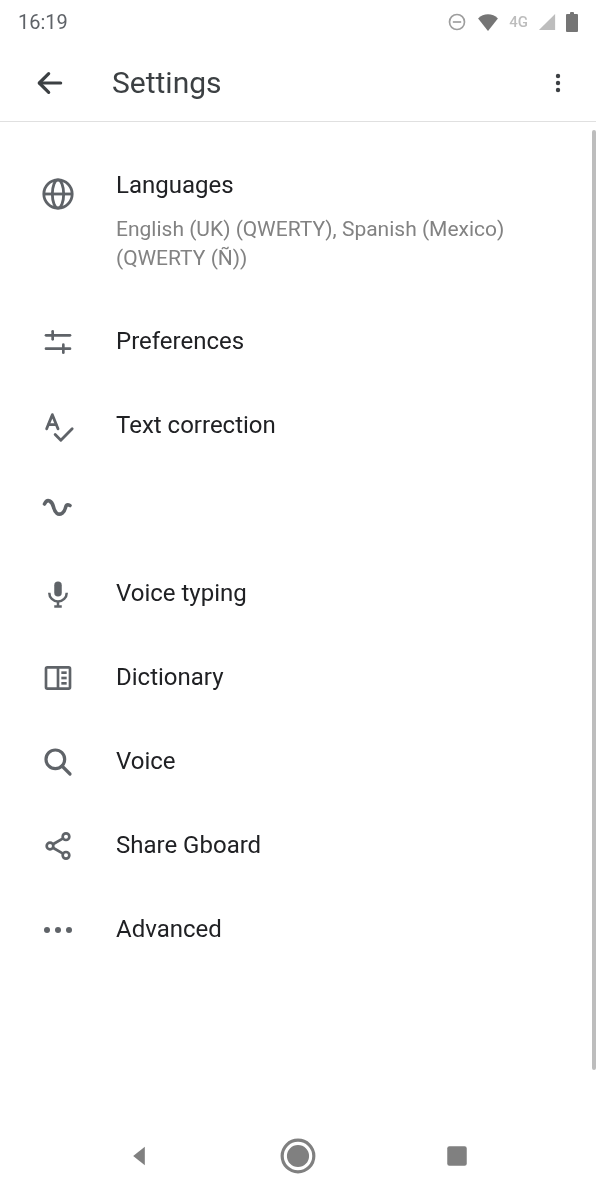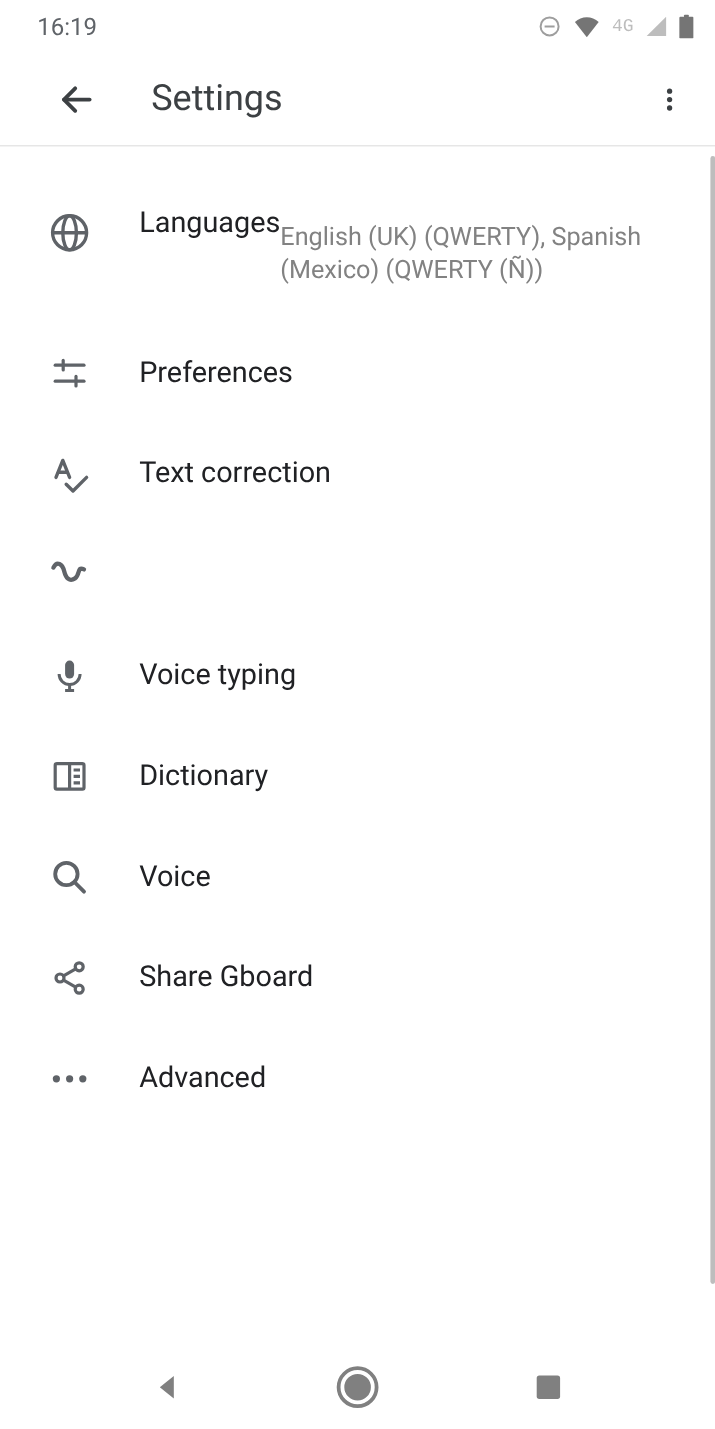--- a/index.html
+++ b/index.html
@@ -13,34 +13,32 @@
   }
   .status-bar {
     height: 44px;
     display: flex;
     align-items: center;
     justify-content: space-between;
     padding: 0 18px;
     color: #5f6368;
     font-size: 20px;
     font-weight: 400;
-    margin-left: 13px;
   }
   .status-right {
     display: flex;
     align-items: center;
     gap: 10px;
-    font-family: Liberation Mono, monospace;
   }
   .status-icon { display: inline-flex; align-items: center; }
   .app-bar {
     height: 78px;
     display: flex;
     align-items: center;
-    padding: 0 18px 0 44px;
+    padding: 0 18px 0 30px;
     border-bottom: 1px solid #e0e0e0;
   }
   .back-btn {
     width: 40px;
     height: 40px;
     display: flex;
     align-items: center;
     justify-content: center;
     color: #3c4043;
     cursor: pointer;
@@ -74,20 +72,21 @@
     height: 40px;
     display: flex;
     align-items: center;
     justify-content: center;
     color: #5f6368;
     flex-shrink: 0;
   }
   .row .text-slot {
     margin-left: 38px;
     display: flex;
+    flex-direction: column;
     justify-content: center;
   }
   .row .title {
     font-size: 24px;
     color: #202124;
     line-height: 1.3;
   }
   .row .subtitle {
     font-size: 21px;
     color: #828282;

